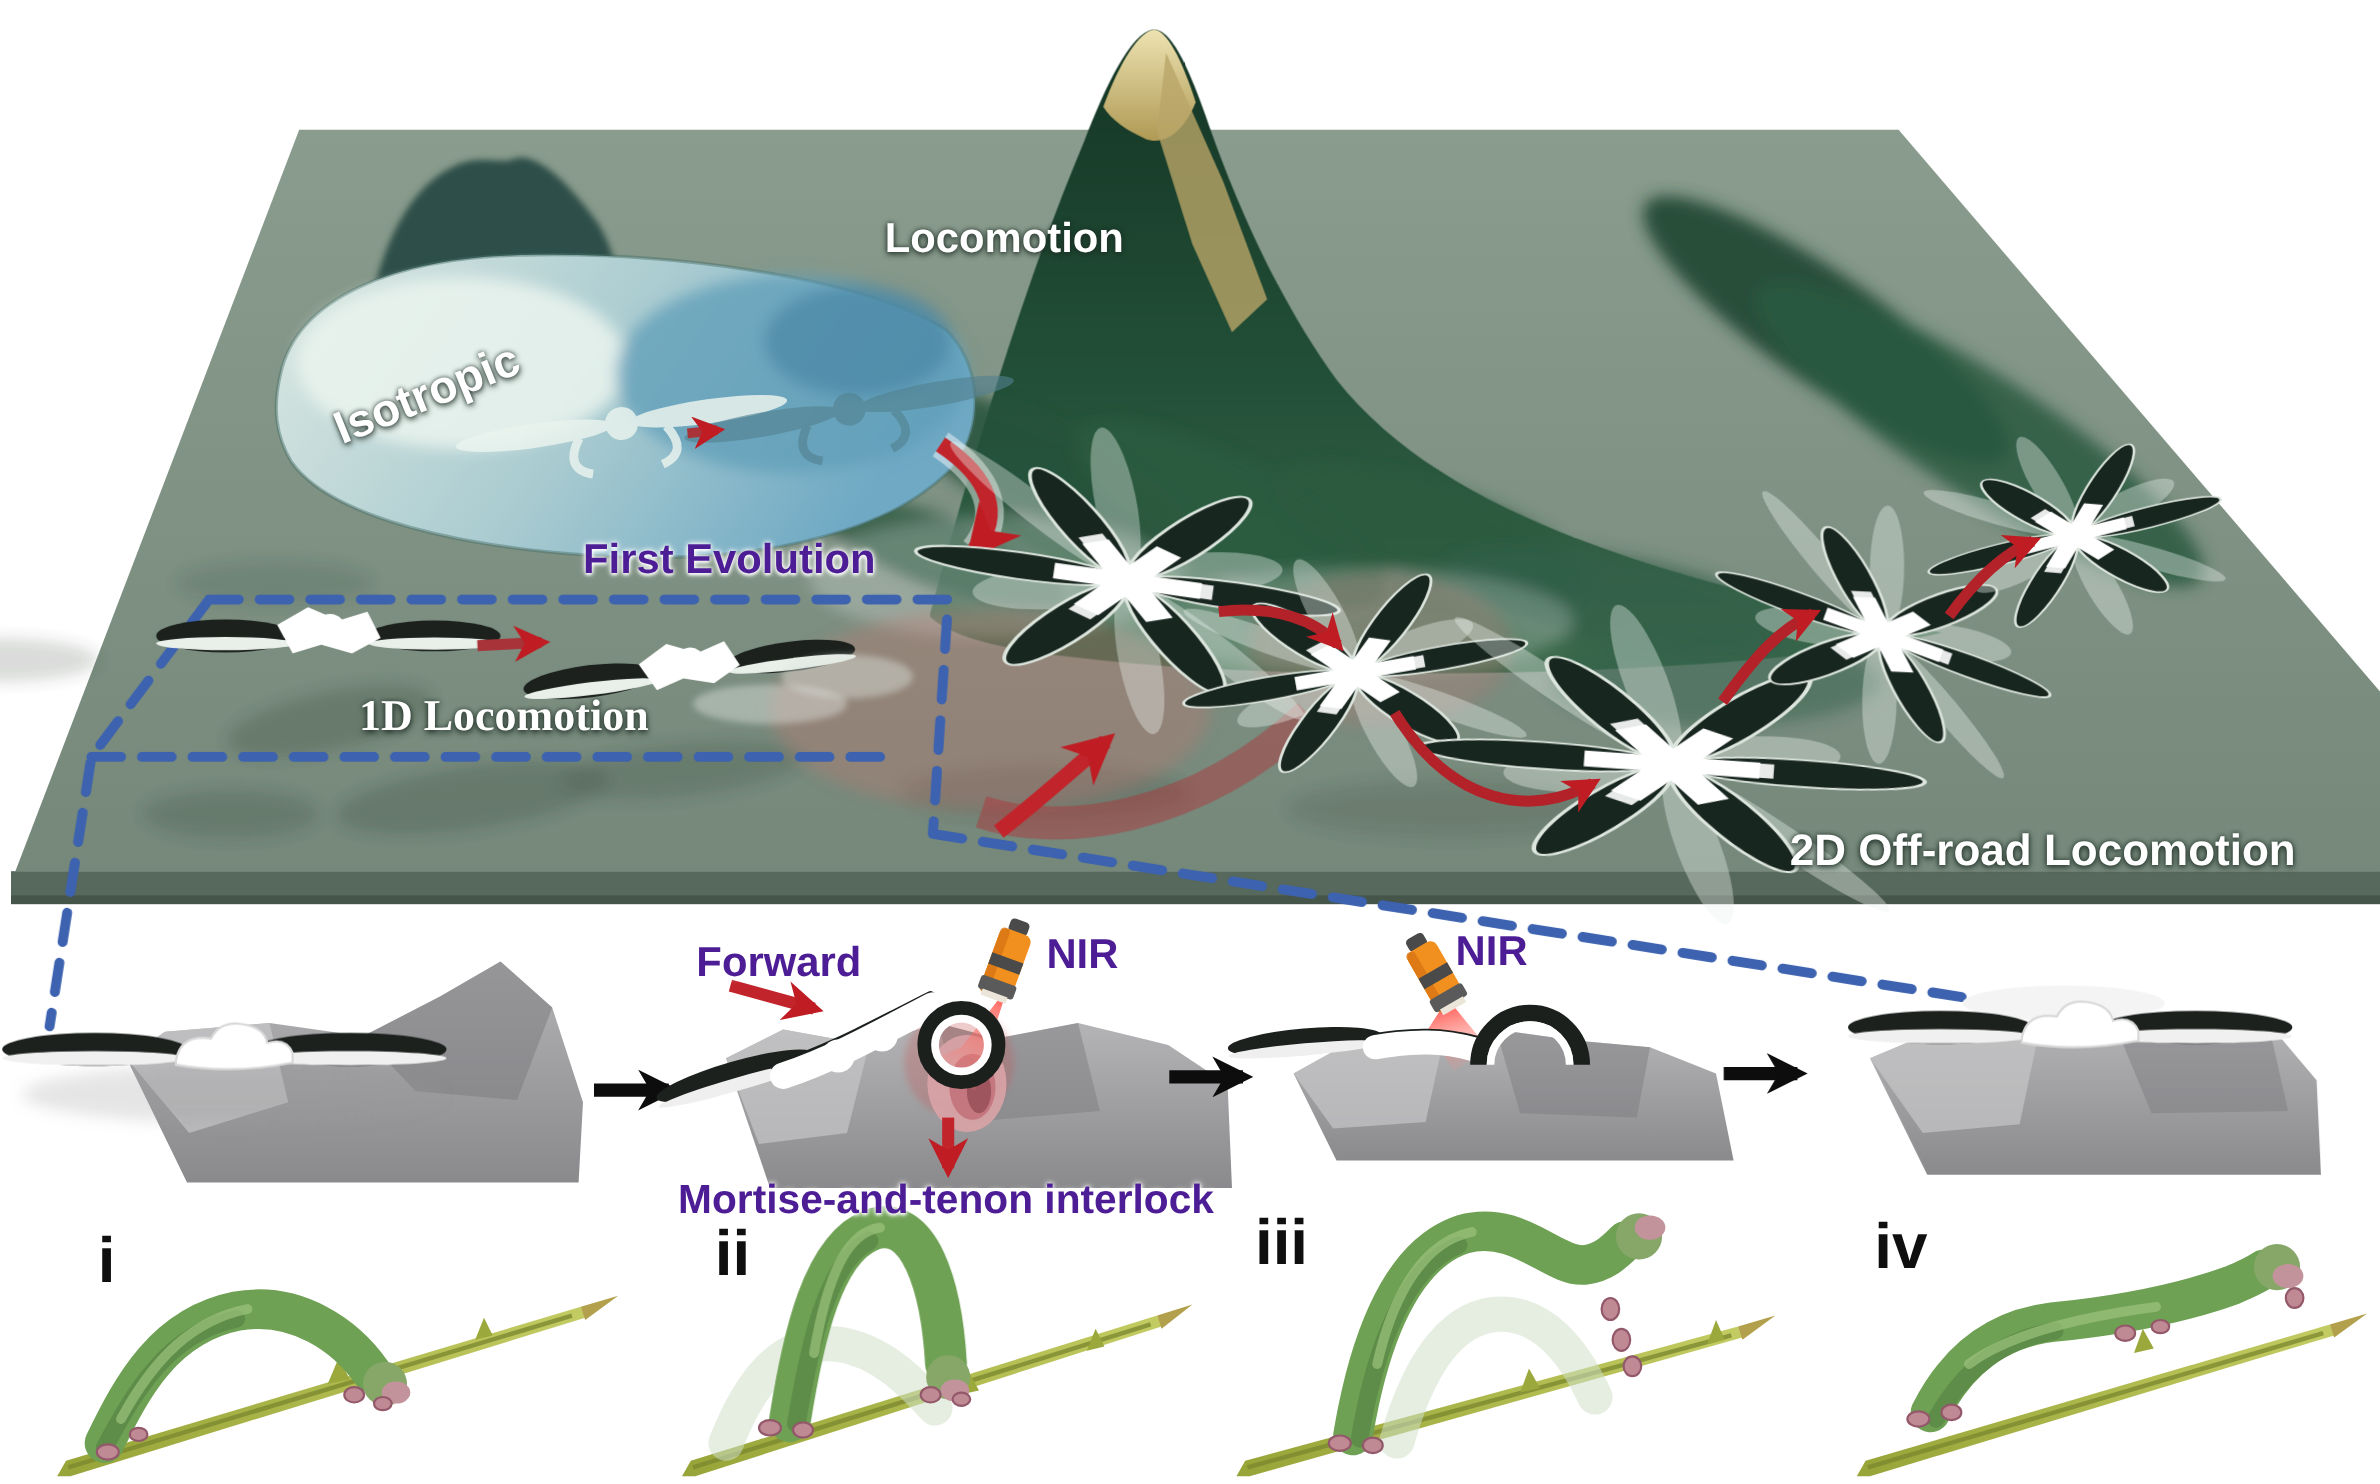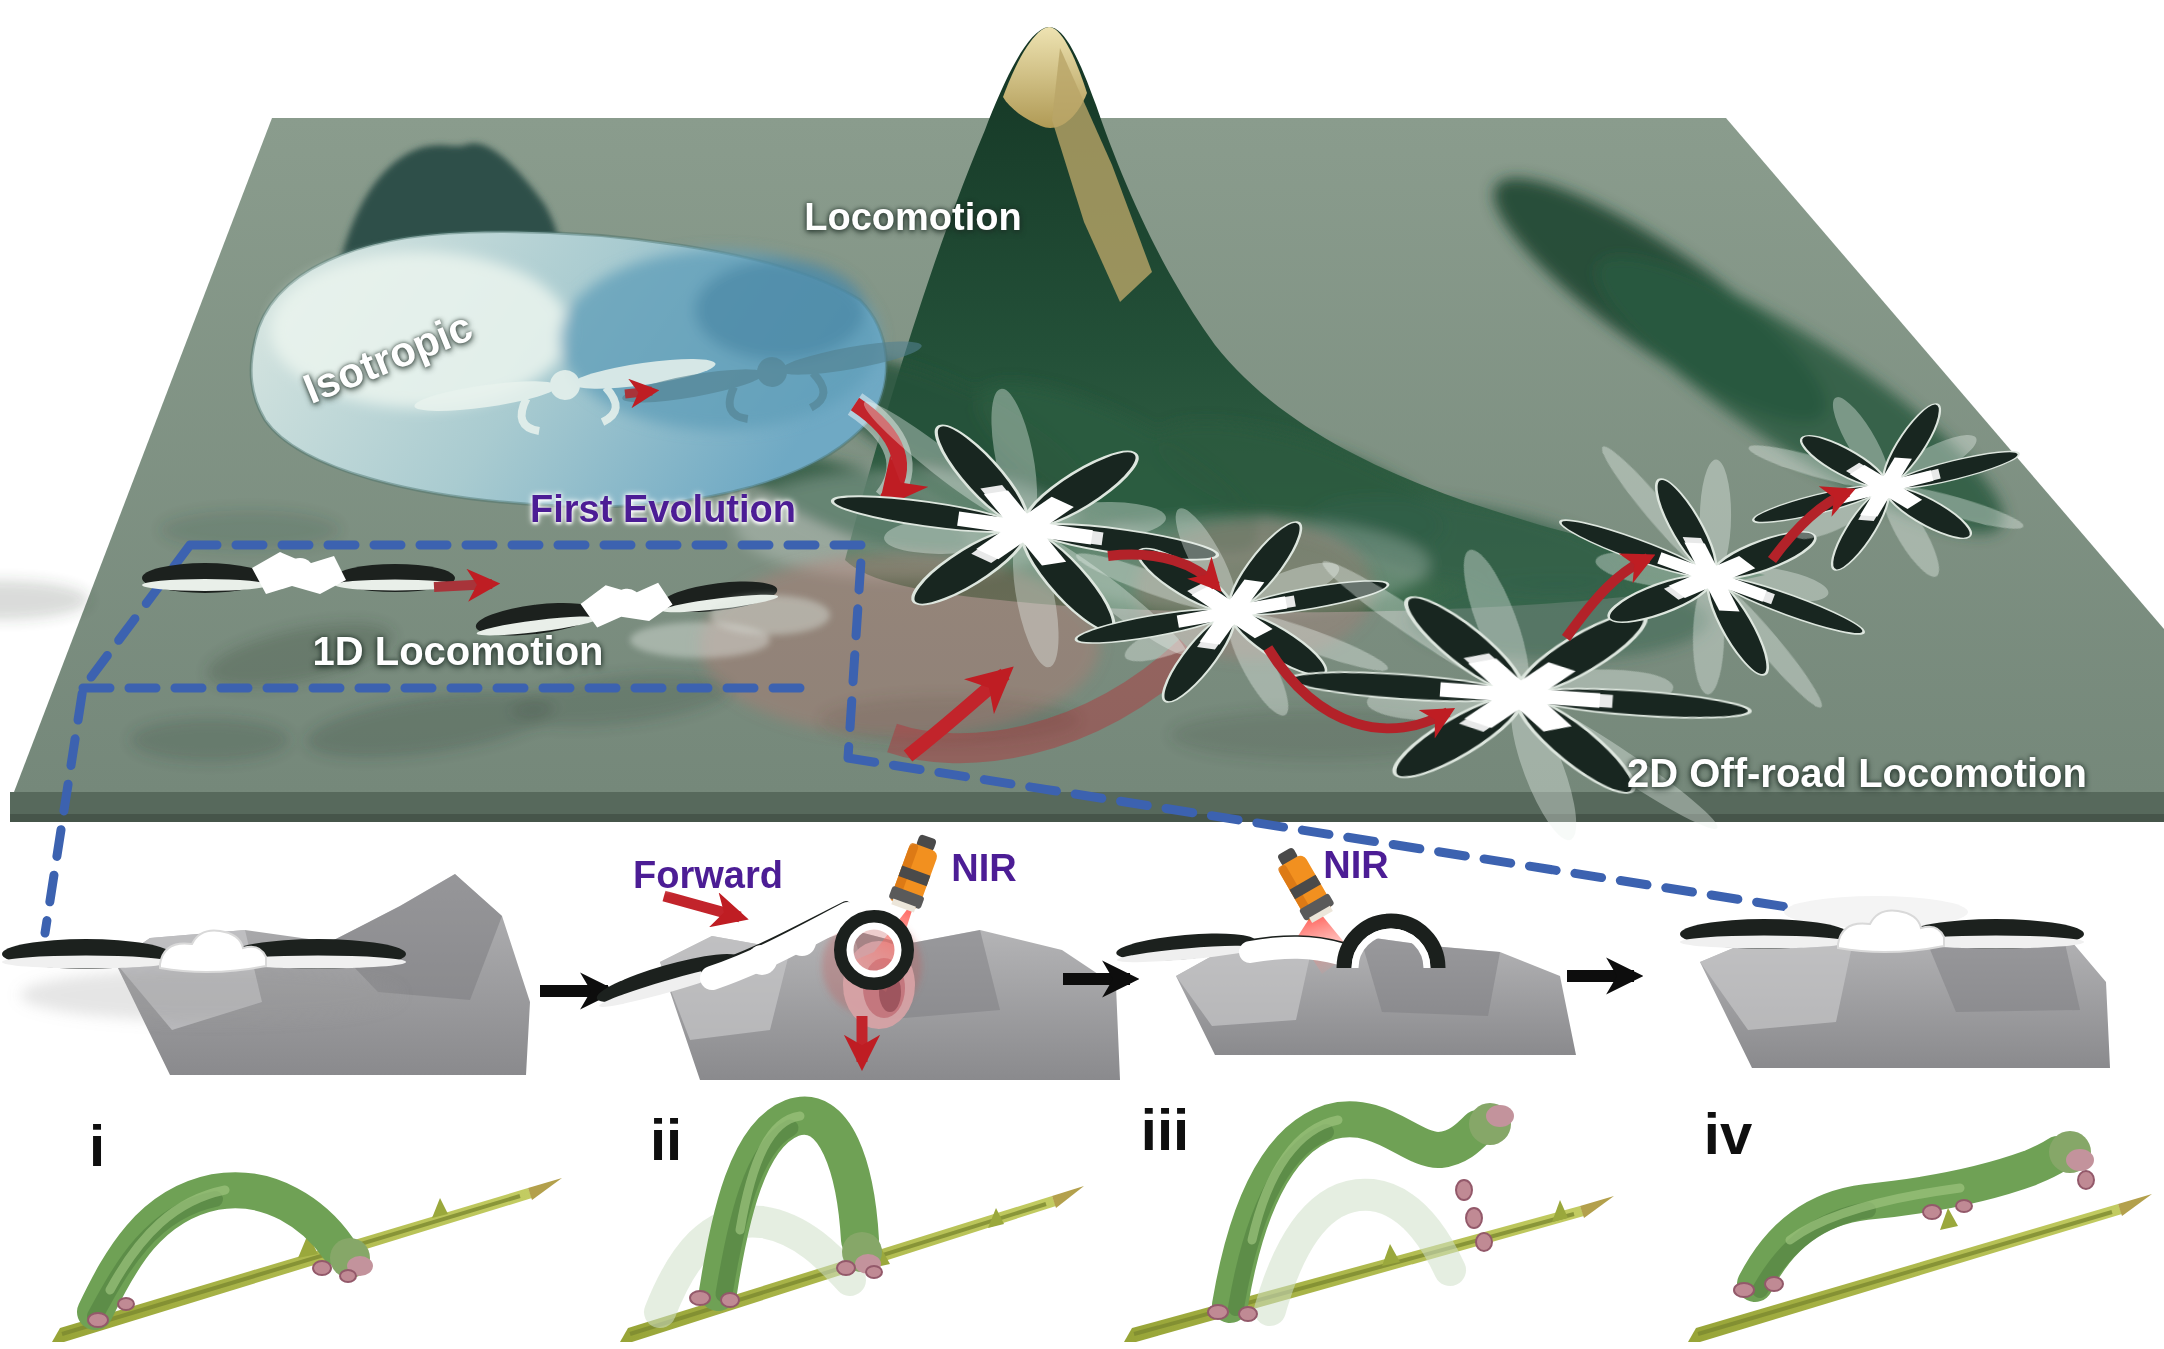--- a/index.html
+++ b/index.html
@@ -416,24 +416,25 @@
       <ellipse cx="1774" cy="1284" rx="9" ry="7" fill="#c08a94" stroke="#93596a" stroke-width="2"></ellipse>
       <ellipse cx="1932" cy="1212" rx="9" ry="7" fill="#c08a94" stroke="#93596a" stroke-width="2"></ellipse>
       <ellipse cx="1964" cy="1206" rx="8" ry="6" fill="#c08a94" stroke="#93596a" stroke-width="2"></ellipse>
     </g>
   </g>
 </svg>
 
 <div class="lbl lbl-white f42 rot-iso" style="left:388px;top:358px;">Isotropic</div>
 <div class="lbl lbl-white f38" style="left:913px;top:217px;">Locomotion</div>
 <div class="lbl lbl-red f38" style="left:663px;top:509px;">First Evolution</div>
-<div class="lbl lbl-white f40" style="left:458px;top:651px;">1D Locomotion</div>
+<div class="lbl lbl-white f40" style="left:458px;top:651px;font-family:Liberation Serif, serif;">1D Locomotion</div>
 <div class="lbl lbl-white f40" style="left:1857px;top:773px;">2D Off-road Locomotion</div>
 
 <div class="lbl lbl-red f38" style="left:708px;top:875px;">Forward</div>
 <div class="lbl lbl-red f38" style="left:984px;top:868px;">NIR</div>
 <div class="lbl lbl-red f38" style="left:1356px;top:865px;">NIR</div>
+<div class="lbl lbl-red f37" style="left:860px;top:1090px;">Mortise-and-tenon interlock</div>
 
 <div class="lbl lbl-black f58" style="left:97px;top:1146px;">i</div>
 <div class="lbl lbl-black f58" style="left:666px;top:1140px;text-align:center;">ii</div>
 <div class="lbl lbl-black f58" style="left:1165px;top:1130px;">iii</div>
 <div class="lbl lbl-black f58" style="left:1728px;top:1134px;">iv</div>
 </div>
 
 </body></html>

